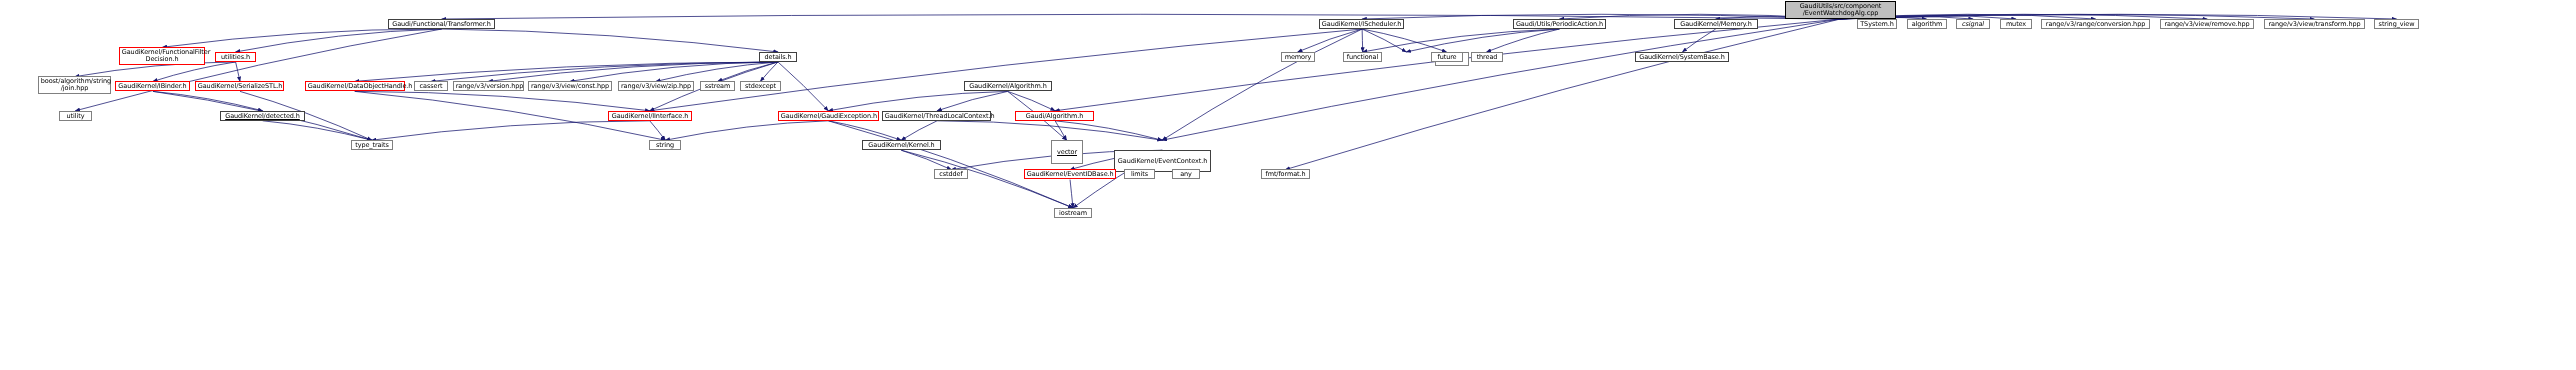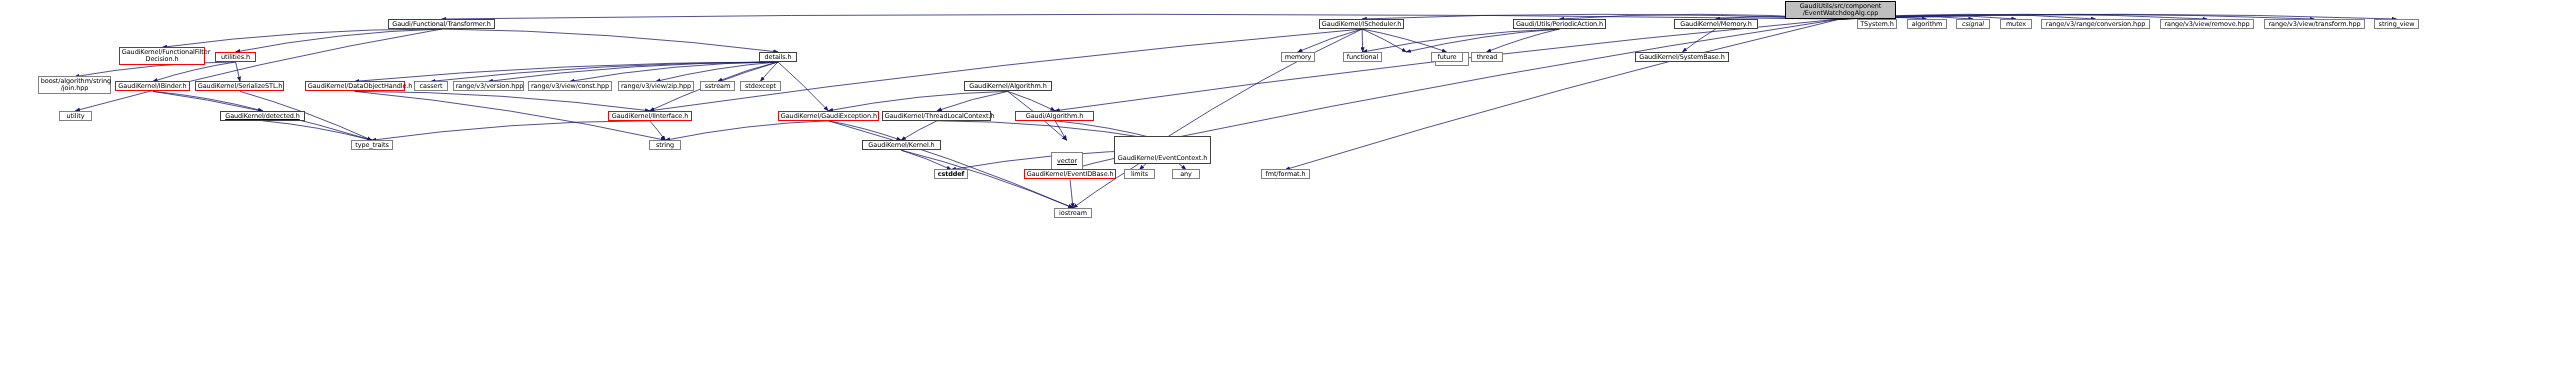--- a/index.html
+++ b/index.html
@@ -175,23 +175,23 @@
       <div class="node " style="left: 740px; top: 81px; width: 41px; height: 10px;"><span class="node-label">stdexcept</span></div>
       <div class="node strong" style="left: 964px; top: 81px; width: 88px; height: 10px;"><span class="node-label">GaudiKernel/Algorithm.h</span></div>
       <div class="node strong" style="left: 220px; top: 111px; width: 85px; height: 10px; text-decoration: underline;"><span class="node-label">GaudiKernel/detected.h</span></div>
       <div class="node warn" style="left: 608px; top: 111px; width: 84px; height: 10px;"><span class="node-label">GaudiKernel/IInterface.h</span></div>
       <div class="node warn" style="left: 778px; top: 111px; width: 101px; height: 10px;"><span class="node-label">GaudiKernel/GaudiException.h</span></div>
       <div class="node strong" style="left: 882px; top: 111px; width: 109px; height: 10px;"><span class="node-label">GaudiKernel/ThreadLocalContext.h</span></div>
       <div class="node warn" style="left: 1015px; top: 111px; width: 79px; height: 10px;"><span class="node-label">Gaudi/Algorithm.h</span></div>
       <div class="node " style="left: 351px; top: 140px; width: 42px; height: 10px;"><span class="node-label">type_traits</span></div>
       <div class="node " style="left: 649px; top: 140px; width: 32px; height: 10px;"><span class="node-label">string</span></div>
       <div class="node strong" style="left: 862px; top: 140px; width: 79px; height: 10px;"><span class="node-label">GaudiKernel/Kernel.h</span></div>
-      <div class="node " style="left: 1051px; top: 152px; width: 32px; height: 18px; text-decoration: underline;"><span class="node-label">vector</span></div>
-      <div class="node strong" style="left: 1114px; top: 136px; width: 97px; height: 28px; align-items: flex-end;"><span class="node-label">GaudiKernel/EventContext.h</span></div>
-      <div class="node " style="left: 934px; top: 169px; width: 34px; height: 10px; font-weight: bold;"><span class="node-label">cstddef</span></div>
+      <div class="node " style="left: 1051px; top: 140px; width: 32px; height: 24px; text-decoration: underline;"><span class="node-label">vector</span></div>
+      <div class="node strong" style="left: 1114px; top: 150px; width: 97px; height: 22px;"><span class="node-label">GaudiKernel/EventContext.h</span></div>
+      <div class="node " style="left: 934px; top: 169px; width: 34px; height: 10px;"><span class="node-label">cstddef</span></div>
       <div class="node warn" style="left: 1024px; top: 169px; width: 92px; height: 10px;"><span class="node-label">GaudiKernel/EventIDBase.h</span></div>
       <div class="node " style="left: 1124px; top: 169px; width: 31px; height: 10px;"><span class="node-label">limits</span></div>
       <div class="node " style="left: 1172px; top: 169px; width: 28px; height: 10px;"><span class="node-label">any</span></div>
       <div class="node " style="left: 1261px; top: 169px; width: 49px; height: 10px;"><span class="node-label">fmt/format.h</span></div>
       <div class="node " style="left: 1054px; top: 208px; width: 38px; height: 10px;"><span class="node-label">iostream</span></div>
       <div class="node " style="left: 59px; top: 111px; width: 33px; height: 10px;"><span class="node-label">utility</span></div>
     </div>
 </div>
 
 

